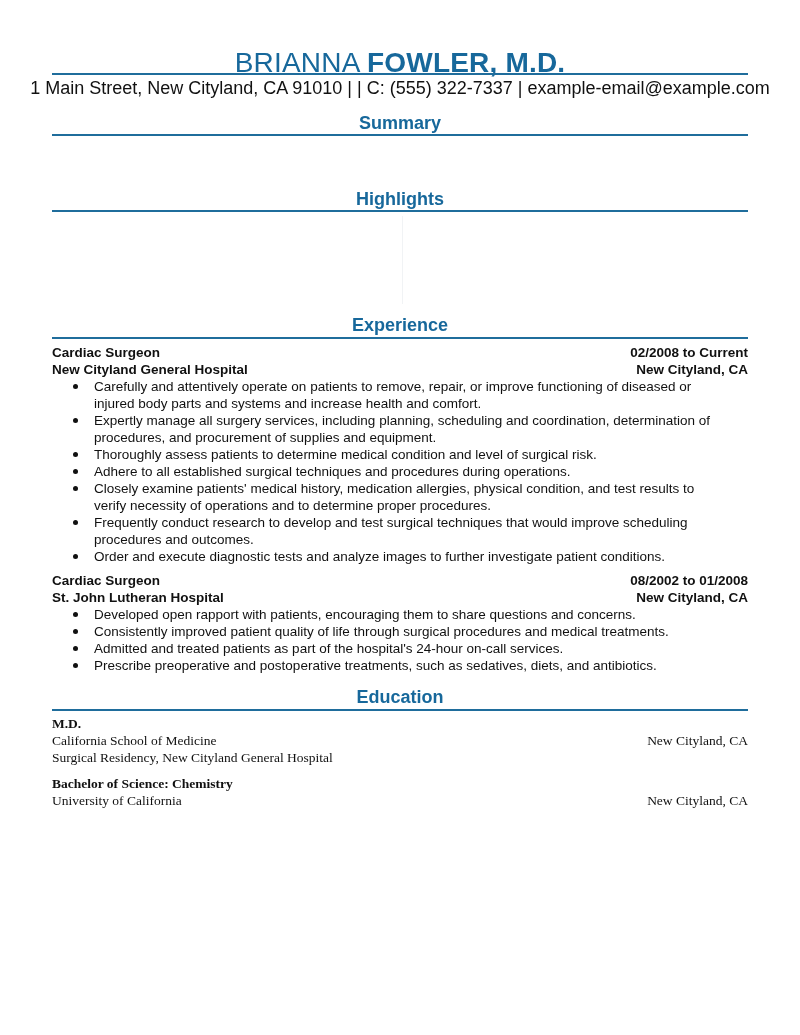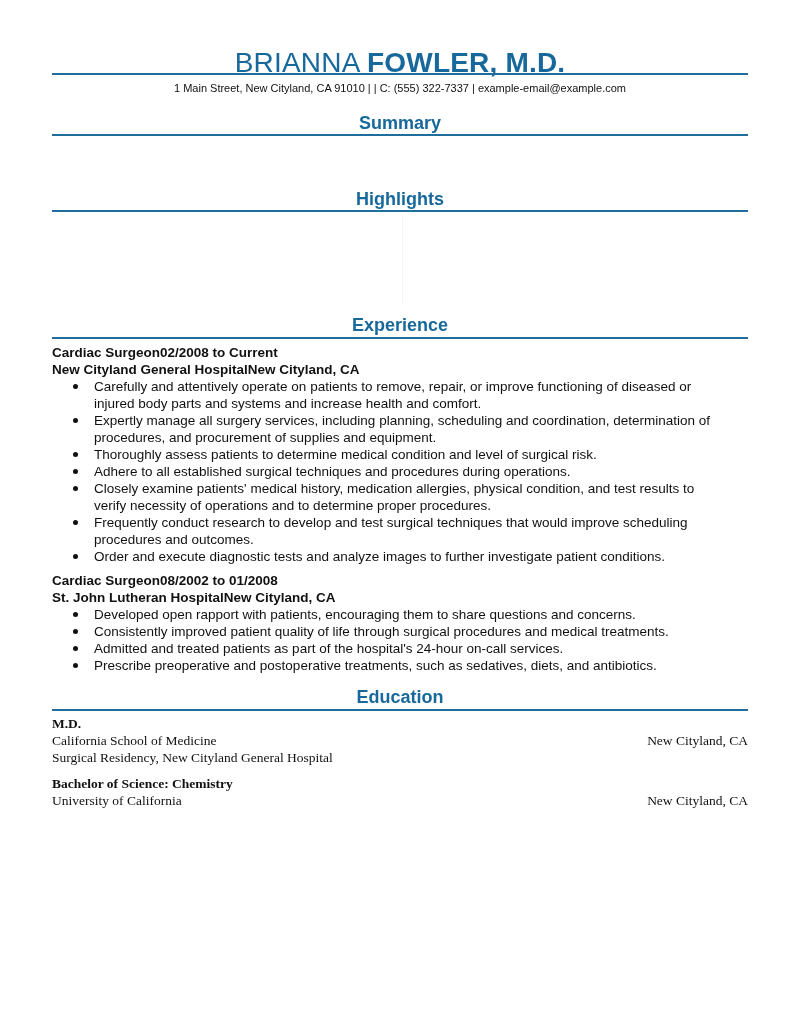--- a/index.html
+++ b/index.html
@@ -12,42 +12,42 @@
     .page { position: relative; width: 800px; height: 1035px; }
     .name {
       position: absolute; left: 0; right: 0; top: 34px;
       text-align: center; color: #17689b;
       font-size: 28px; letter-spacing: 0.2px; line-height: 34px; margin-top: 12px;
     }
     .name .bold { font-weight: bold; }
     .rule { position: absolute; left: 52px; width: 696px; height: 2px; background: #1f6d9c; }
     .contact {
       position: absolute; left: 0; right: 0; top: 80px;
-      text-align: center; font-size: 11px; line-height: 16px;
+      text-align: center; font-size: 18px; line-height: 16px;
     }
     .section-title {
       position: absolute; left: 0; right: 0; text-align: center;
       color: #17689b; font-weight: bold; font-size: 18px; line-height: 22px;
     }
     .para {
       position: absolute; left: 52px; width: 700px;
       font-size: 13.5px; line-height: 17px;
     }
     .hl-col { position: absolute; top: 216px; width: 330px; }
     .hl-col ul, .exp-list { list-style: none; margin: 0; padding: 0; }
     .hl-col li, .exp-list li {
       position: relative; padding-left: 42px; line-height: 17px; font-size: 13.5px;
     }
     .hl-col li::before, .exp-list li::before {
       content: ""; position: absolute; left: 21px; top: 6px;
       width: 5px; height: 5px; border-radius: 50%; background: #111;
     }
     .hl-divider { position: absolute; left: 402px; top: 216px; width: 1px; height: 88px; background: #f1f3f5; }
     .job { position: absolute; left: 52px; width: 696px; }
-    .job-row { display: flex; justify-content: flex-start; font-weight: bold; line-height: 17px; font-size: 13.5px; }
+    .job-row { display: flex; justify-content: space-between; font-weight: bold; line-height: 17px; font-size: 13.5px; }
     .exp-list li { padding-right: 30px; }
     .edu { position: absolute; left: 52px; width: 696px; }
     .edu-row { display: flex; justify-content: space-between; line-height: 17px; font-size: 13.5px; font-family: Liberation Serif, serif; }
     .edu-row.bold { font-weight: bold; }
     .b { font-weight: bold; }
   </style>
 </head>
 <body>
 
 <div class="page">

